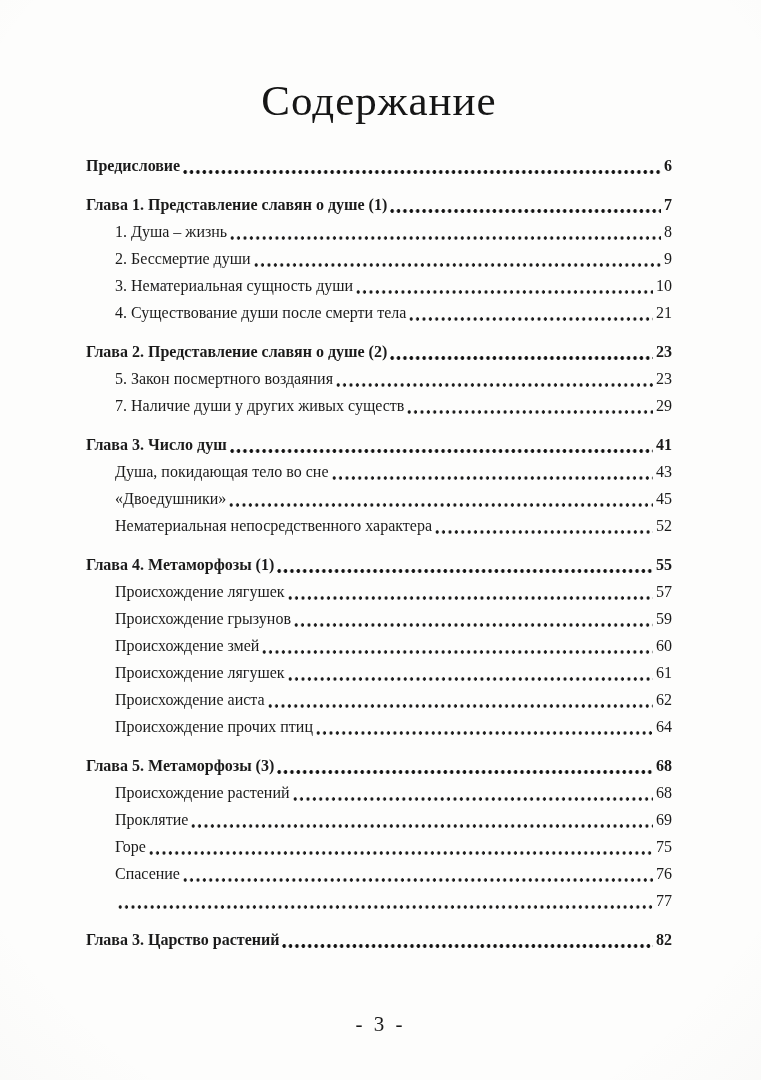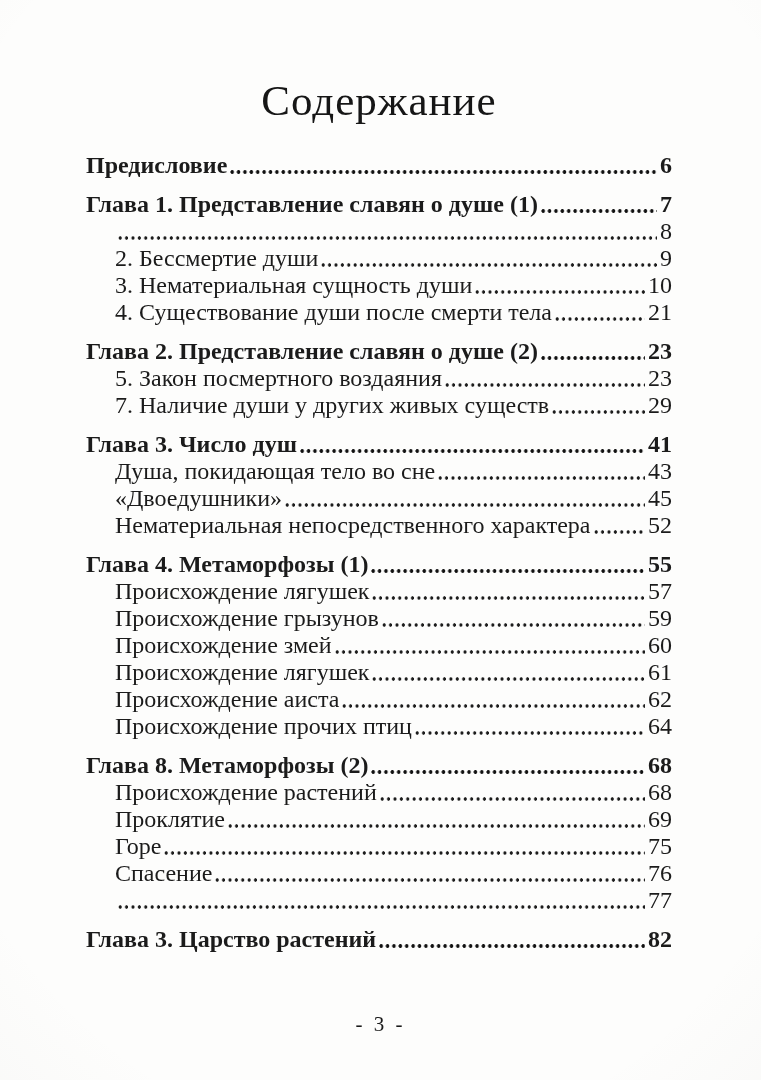--- a/index.html
+++ b/index.html
@@ -39,21 +39,21 @@
     letter-spacing: 1px;
     color: #161616;
   }
   .toc-list {
     margin-top: 18px;
   }
   .toc-row {
     display: flex;
     align-items: baseline;
     line-height: 27px;
-    font-size: 24px;
+    font-size: 16px;
     white-space: nowrap;
   }
   .toc-row.chapter {
     margin-top: 12px;
     font-weight: 700;
   }
   .toc-row.item {
     padding-left: 29px;
   }
   .toc-label {
@@ -99,20 +99,21 @@
           <span class="toc-label">Предисловие</span>
           <span class="leader"></span>
           <span class="toc-page-num">6</span>
         </div>
         <div class="toc-row chapter">
           <span class="toc-label">Глава 1. Представление славян о душе (1)</span>
           <span class="leader"></span>
           <span class="toc-page-num">7</span>
         </div>
         <div class="toc-row item">
+          <span class="toc-label">1. Душа – жизнь</span>
           <span class="leader"></span>
           <span class="toc-page-num">8</span>
         </div>
         <div class="toc-row item">
           <span class="toc-label">2. Бессмертие души</span>
           <span class="leader"></span>
           <span class="toc-page-num">9</span>
         </div>
         <div class="toc-row item">
           <span class="toc-label">3. Нематериальная сущность души</span>
@@ -188,21 +189,21 @@
           <span class="toc-label">Происхождение аиста</span>
           <span class="leader"></span>
           <span class="toc-page-num">62</span>
         </div>
         <div class="toc-row item">
           <span class="toc-label">Происхождение прочих птиц</span>
           <span class="leader"></span>
           <span class="toc-page-num">64</span>
         </div>
         <div class="toc-row chapter">
-          <span class="toc-label">Глава 8. Метаморфозы (2)</span>
+          <span class="toc-label">Глава 5. Метаморфозы (3)</span>
           <span class="leader"></span>
           <span class="toc-page-num">68</span>
         </div>
         <div class="toc-row item">
           <span class="toc-label">Происхождение растений</span>
           <span class="leader"></span>
           <span class="toc-page-num">68</span>
         </div>
         <div class="toc-row item">
           <span class="toc-label">Проклятие</span>

